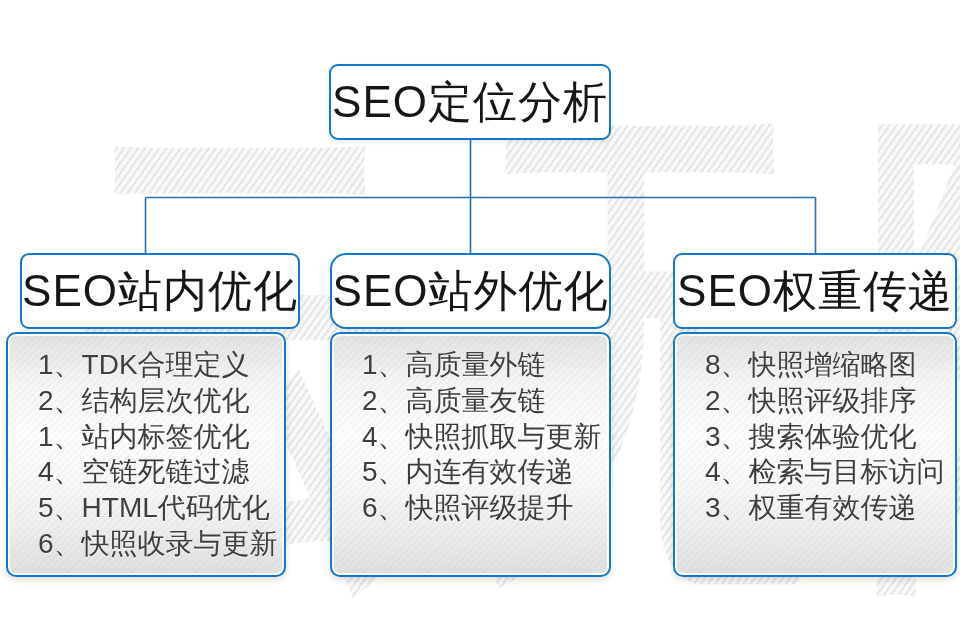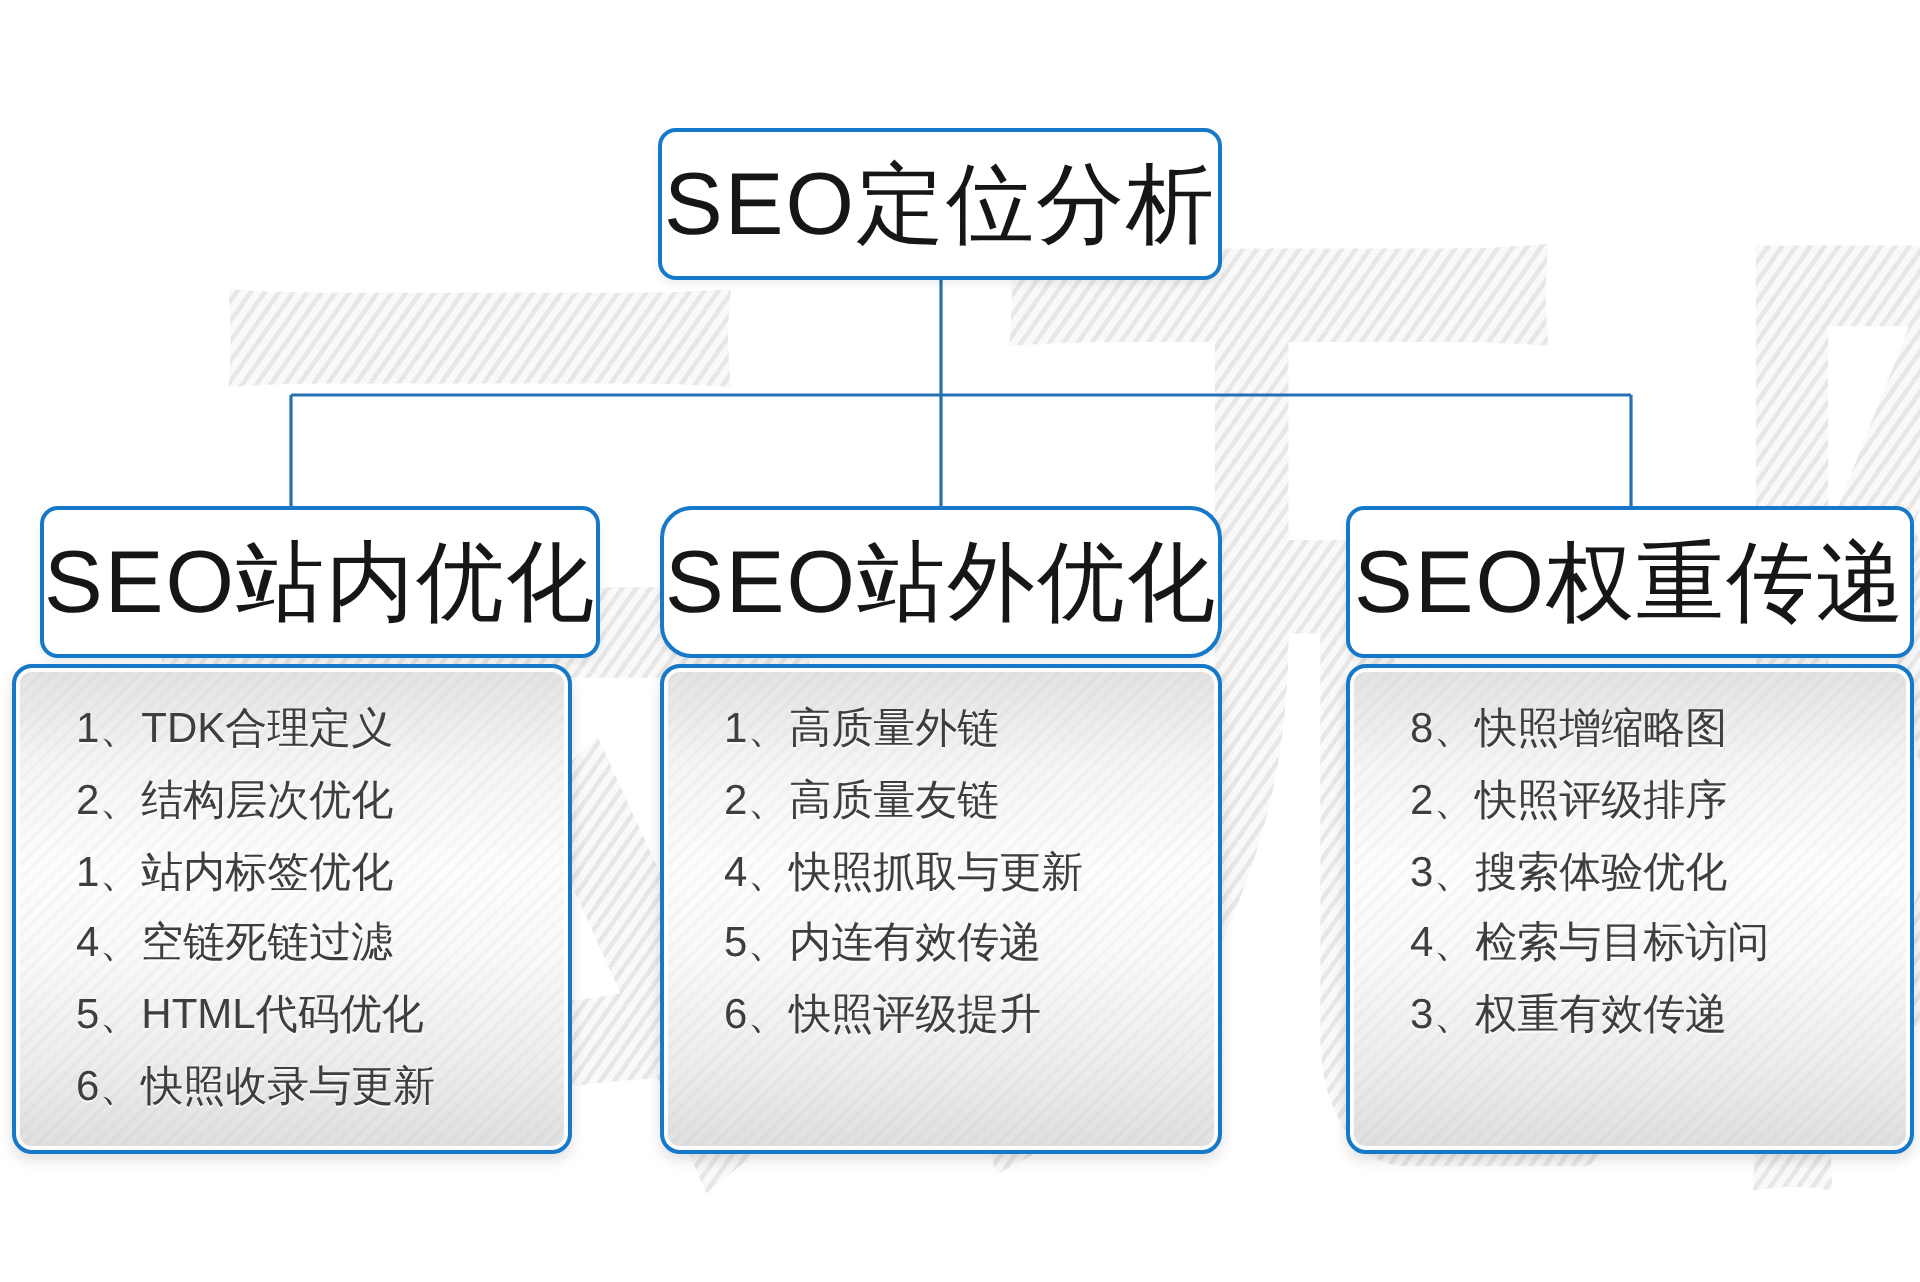--- a/index.html
+++ b/index.html
@@ -43,21 +43,21 @@
     background:
       repeating-linear-gradient(135deg,rgba(0,0,0,0.022) 0 2px,rgba(255,255,255,0) 2px 5px),
       linear-gradient(180deg,#e2e2e2 0%,#f5f5f5 20%,#fdfdfd 42%,#f9f9f9 60%,#ededed 82%,#dfdfdf 100%);
     box-shadow:inset 0 0 0 2px rgba(255,255,255,0.9),0 3px 7px rgba(0,0,0,0.13);
     padding:13px 0 0 30px;
   }
   .list-0{left:6px;top:332px;width:280px;height:245px;}
   .list-1{left:330px;top:332px;width:281px;height:245px;}
   .list-2{left:673px;top:332px;width:284px;height:245px;}
   .item{
-    font-size:21px;line-height:35.8px;color:#3e3e3e;white-space:nowrap;
+    font-size:28px;line-height:35.8px;color:#3e3e3e;white-space:nowrap;
     text-shadow:0 1px 0 rgba(255,255,255,0.85);
   }
 </style>
 </head>
 <body>
 
 <div class="canvas">
 
   <div class="watermark">云无限</div>
 

